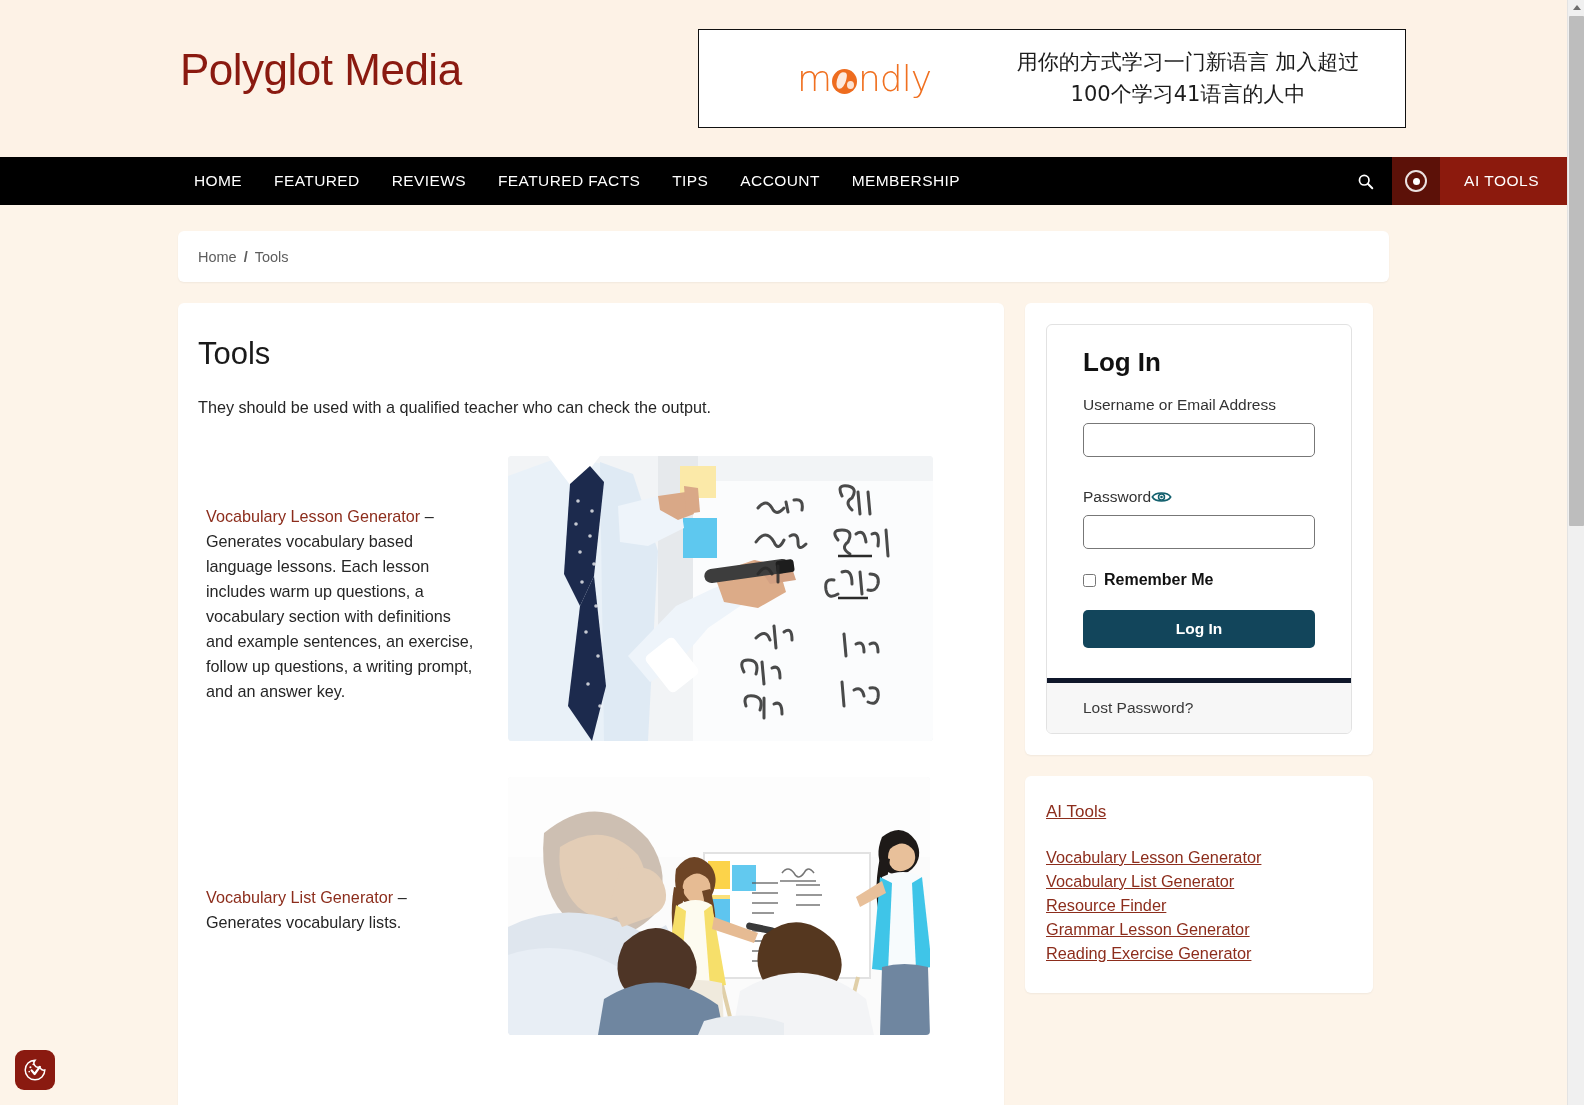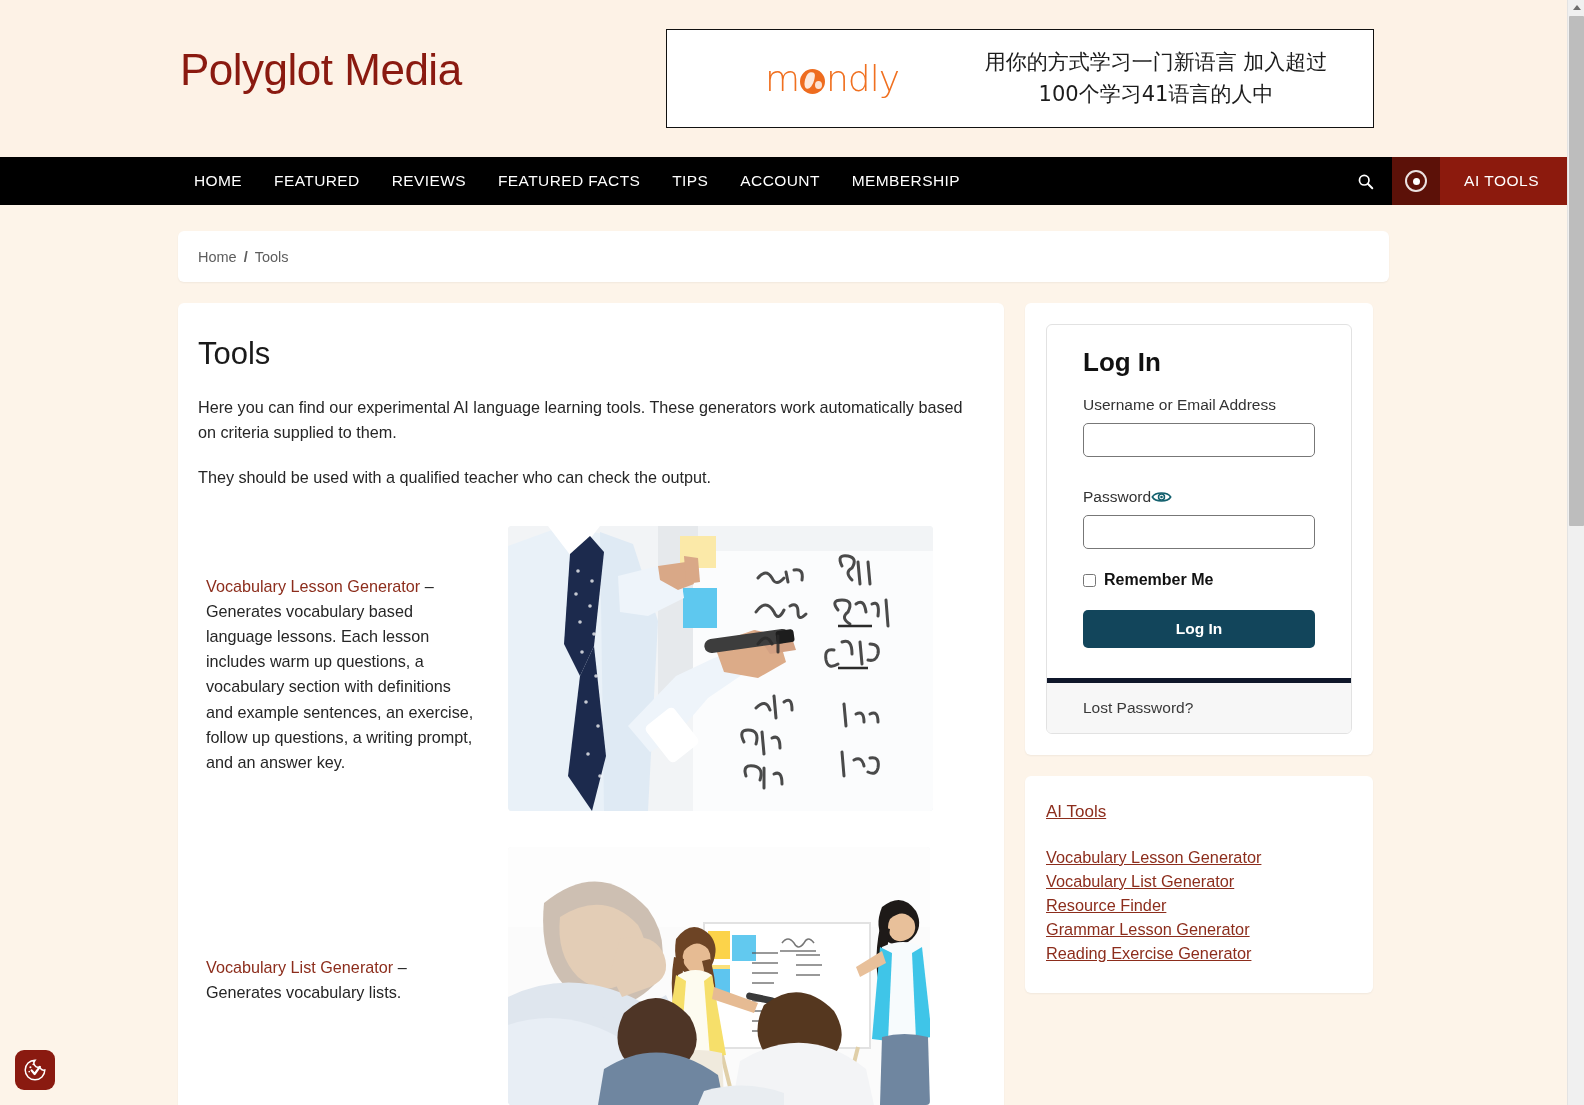--- a/index.html
+++ b/index.html
@@ -61,21 +61,21 @@
     left: 180px; top: 48px;
     font-size: 44px;
     font-weight: normal;
     color: #8a1a10;
     letter-spacing: -0.5px;
     line-height: 1;
     margin: 0;
   }
   .ad-banner {
     position: absolute;
-    left: 666px; top: 29px;
+    left: 698px; top: 29px;
     width: 708px; height: 99px;
     background: #ffffff;
     border: 1px solid #111111;
     display: flex;
     align-items: center;
   }
   .ad-logo {
     width: 300px;
     display: flex;
     align-items: center;
@@ -469,21 +469,20 @@
         <a class="bc-item">Home</a>
         <span class="bc-sep">/</span>
         <span class="bc-item">Tools</span>
       </div>
 
       <div class="columns">
 
         <div class="main-col">
           <div class="main-inner">
             <h2 class="page-title">Tools</h2>
-            <p class="intro-p">Here you can find our experimental AI language learning tools. These generators work automatically based on criteria supplied to them.</p>
             <p class="intro-p">They should be used with a qualified teacher who can check the output.</p>
           </div>
 
           <div class="tool-row r1">
             <div class="tool-text">
               <a class="tool-link">Vocabulary Lesson Generator</a><span> – Generates vocabulary based language lessons. Each lesson includes warm up questions, a vocabulary section with definitions and example sentences, an exercise, follow up questions, a writing prompt, and an answer key.</span>
             </div>
             <div class="tool-img">
               <svg class="photo" viewBox="0 0 425 285" preserveAspectRatio="xMidYMid slice" aria-hidden="true">
                 <rect x="0" y="0" width="425" height="285" fill="#f2f4f6"></rect>

